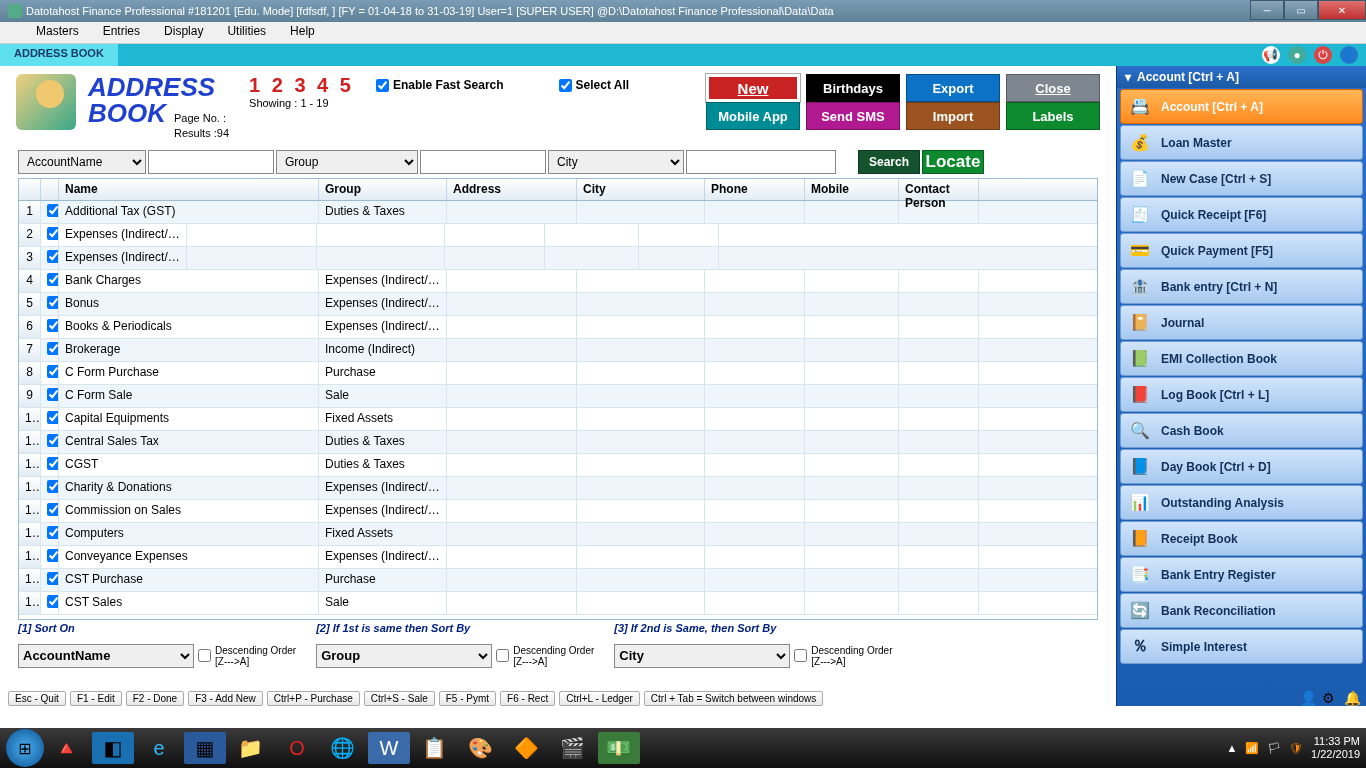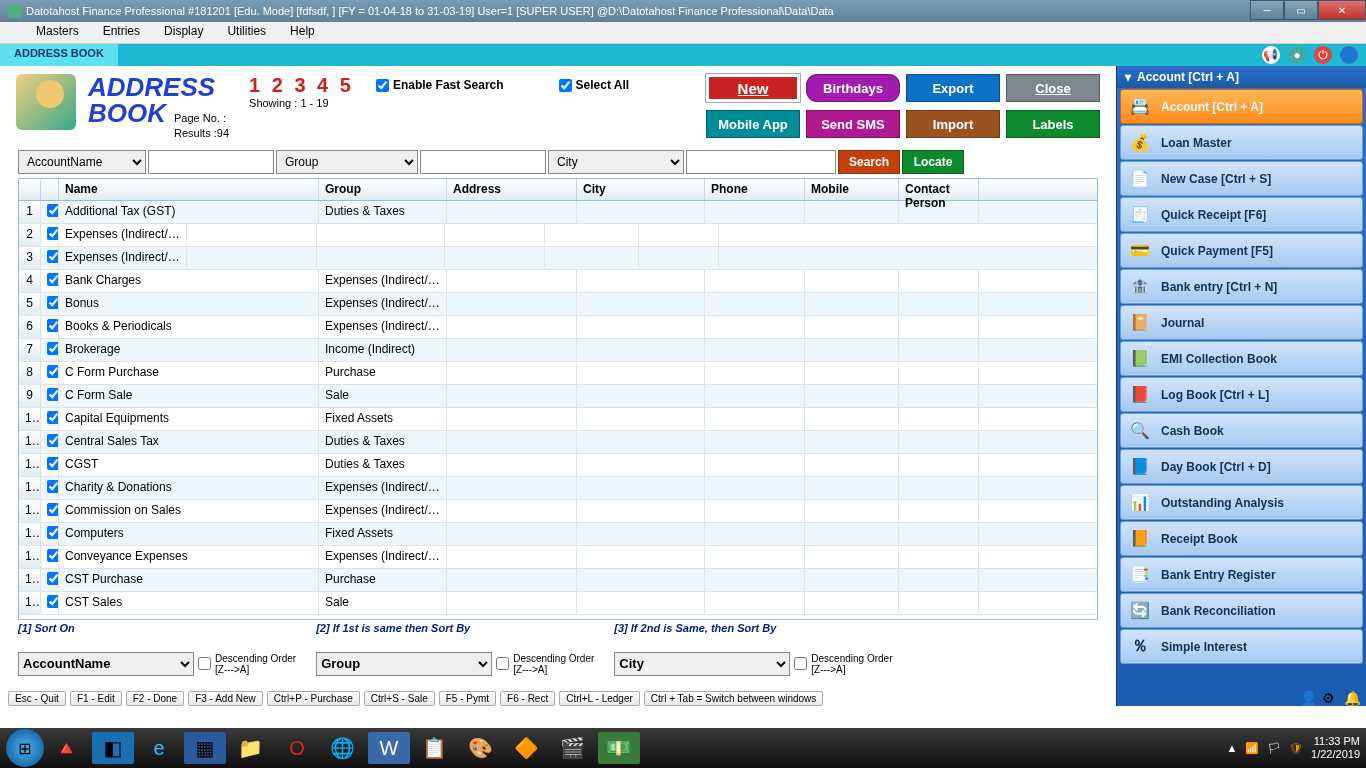--- a/index.html
+++ b/index.html
@@ -32,32 +32,32 @@
 .ab-icon { width: 60px; height: 56px; background: linear-gradient(135deg, #f0d080, #3aa88a); border-radius: 6px; position: relative; }
 .ab-icon::before { content: ""; position: absolute; left: 20px; top: 6px; width: 28px; height: 28px; background: #f0c870; border-radius: 50%; }
 .ab-title { font-size: 26px; font-weight: bold; font-style: italic; color: #2040d0; font-family: "Trebuchet MS", sans-serif; line-height: 1; }
 .ab-meta { font-size: 11px; line-height: 1.4; margin-top: 2px; }
 .pagenums { font-size: 20px; font-weight: bold; color: #d02020; letter-spacing: 3px; }
 .checkbox-row { display: flex; align-items: center; gap: 4px; font-size: 12px; font-weight: bold; }
 .btn-row { display: flex; gap: 6px; }
 .action-btn { width: 94px; height: 28px; color: #fff; font-size: 13px; font-weight: bold; display: flex; align-items: center; justify-content: center; border: 1px solid rgba(0,0,0,.3); cursor: pointer; }
 .btn-new { background: #c82222; border: 3px solid #fff; outline: 1px solid #aaa; font-size: 15px; text-decoration: underline; }
 .btn-teal { background: #008c96; }
-.btn-red { background: #a21caf; border-radius: 11px; }
+.btn-red { background: #000000; }
 .btn-purple { background: #b0198f; }
 .btn-brown { background: #9b5420; }
 .btn-blue { background: #0b72c5; }
 .btn-gray { background: #7e8690; }
 .btn-green { background: #0e8a2e; }
 
 
 .filter-row { display: flex; gap: 2px; padding: 4px 18px; align-items: center; }
 .filter-select { height: 24px; font-size: 12px; border: 1px solid #888; padding: 0 4px; }
 .filter-input { height: 24px; border: 1px solid #888; font-size: 12px; padding: 0 4px; }
-.btn-search { background: #c2410c; }
+.btn-search { background: #14532d; margin-left: 20px; }
 .btn-locate { background: #0e8a2e; }
 
 
 .grid-wrap { margin: 0 18px; border: 1px solid #9abbd4; position: relative; height: 442px; overflow: hidden; }
 .grid-head { display: flex; background: linear-gradient(#fff, #e2ecf4); border-bottom: 1px solid #9abbd4; font-size: 12px; font-weight: bold; height: 22px; }
 .grid-head > div { border-right: 1px solid #c3d6e6; padding: 3px 6px; }
 .grid-body { overflow-y: scroll; height: 420px; }
 .grid-row { display: flex; font-size: 12px; height: 23px; border-bottom: 1px solid #d8e4ee; }
 .grid-row:nth-child(odd) { background: #eef6fb; }
 .grid-row > div { border-right: 1px solid #d8e4ee; padding: 3px 6px; overflow: hidden; white-space: nowrap; text-overflow: ellipsis; }
@@ -66,21 +66,21 @@
 .c-name { width: 260px; }
 .c-group { width: 128px; }
 .c-addr { width: 130px; }
 .c-city { width: 128px; }
 .c-phone { width: 100px; }
 .c-mobile { width: 94px; }
 .c-contact { width: 80px; }
 
 
 .sort-row { display: flex; padding: 2px 18px; gap: 20px; font-size: 12px; }
-.sort-block { display: flex; flex-direction: column; gap: 18px; }
+.sort-block { display: flex; flex-direction: column; gap: 10px; }
 .sort-label { font-weight: bold; color: #002080; font-style: italic; font-size: 11px; }
 .sort-ctrl { display: flex; align-items: center; gap: 4px; }
 .sort-select { width: 176px; height: 24px; font-size: 13px; font-weight: bold; border: 1px solid #888; }
 .desc-label { font-size: 10px; line-height: 1.1; }
 
 
 .shortcut-bar { position: absolute; bottom: 0; left: 0; display: flex; gap: 4px; padding: 0 8px; }
 .shortcut-bar span { font-size: 10px; border: 1px solid #aaa; background: linear-gradient(#fff, #e8e8e8); padding: 1px 6px; border-radius: 2px; }
 
 
@@ -157,21 +157,21 @@
           <label class="checkbox-row" style="margin-left:170px">
               <input type="checkbox" checked="" style=""> 
               <span>Enable Fast Search</span>
             </label>
           <label class="checkbox-row">
               <input type="checkbox" checked="" style=""> 
               <span>Select All</span>
             </label>
         </div>
       </div>
-      <div style="display:flex;flex-direction:column;gap:8px">
+      <div style="display:flex;flex-direction:column;">
         <div class="btn-row">
           <div class="action-btn btn-new">New</div>
           <div class="action-btn btn-red">Birthdays</div>
           <div class="action-btn btn-blue">Export</div>
           <div class="action-btn btn-gray" style="text-decoration:underline">Close</div>
         </div>
         <div class="btn-row">
           <div class="action-btn btn-teal">Mobile App</div>
           <div class="action-btn btn-purple">Send SMS</div>
           <div class="action-btn btn-brown">Import</div>
@@ -181,21 +181,21 @@
     </div>
 
     <div class="filter-row">
       <select class="filter-select" style="width:128px"><option>AccountName</option></select>
       <input class="filter-input" style="width: 126px;">
       <select class="filter-select" style="width:142px"><option>Group</option></select>
       <input class="filter-input" style="width: 126px;">
       <select class="filter-select" style="width:136px"><option>City</option></select>
       <input class="filter-input" style="width: 150px;">
       <div class="action-btn btn-search" style="width:62px;height:24px;font-size:12px">Search</div>
-      <div class="action-btn btn-locate" style="width:62px;height:24px;font-size:12px">Locate</div>
+      <div class="action-btn btn-locate" style="width:62px;height:24px;font-size:17px">Locate</div>
     </div>
 
     <div class="grid-wrap">
       <div class="grid-head">
         <div class="c-idx"></div>
         <div class="c-chk"></div>
         <div class="c-name">Name</div>
         <div class="c-group">Group</div>
         <div class="c-addr">Address</div>
         <div class="c-city">City</div>

